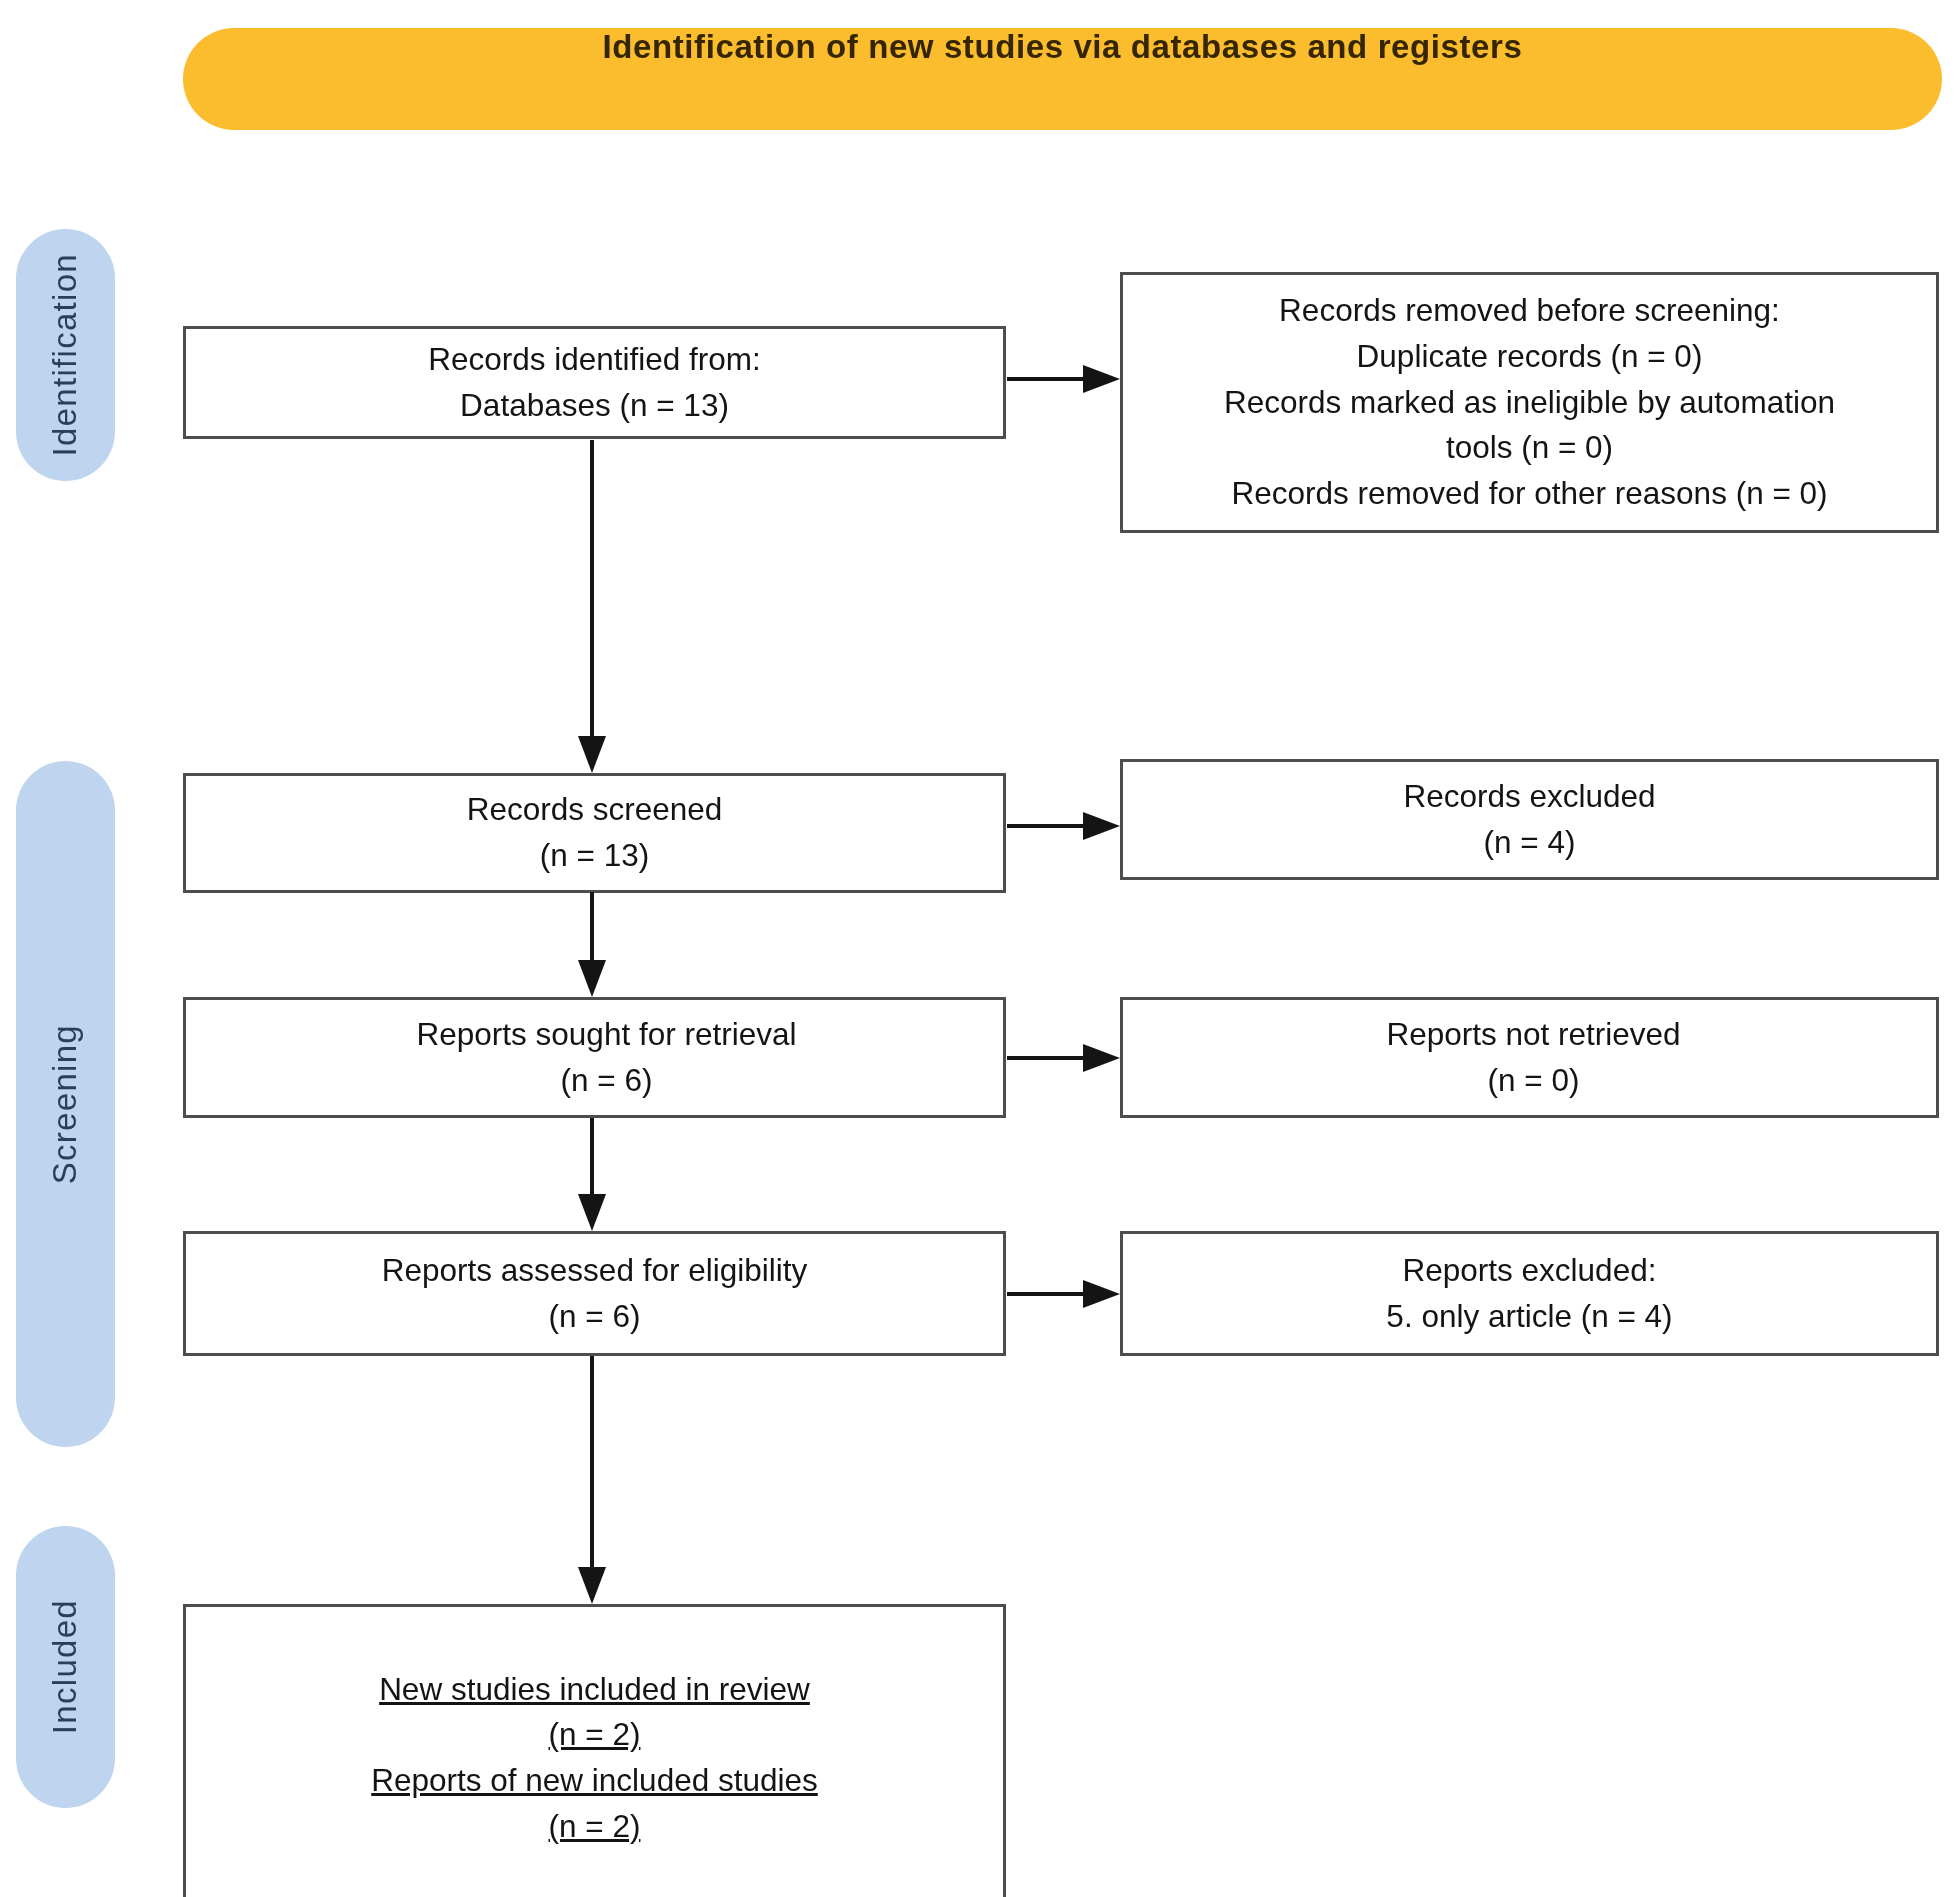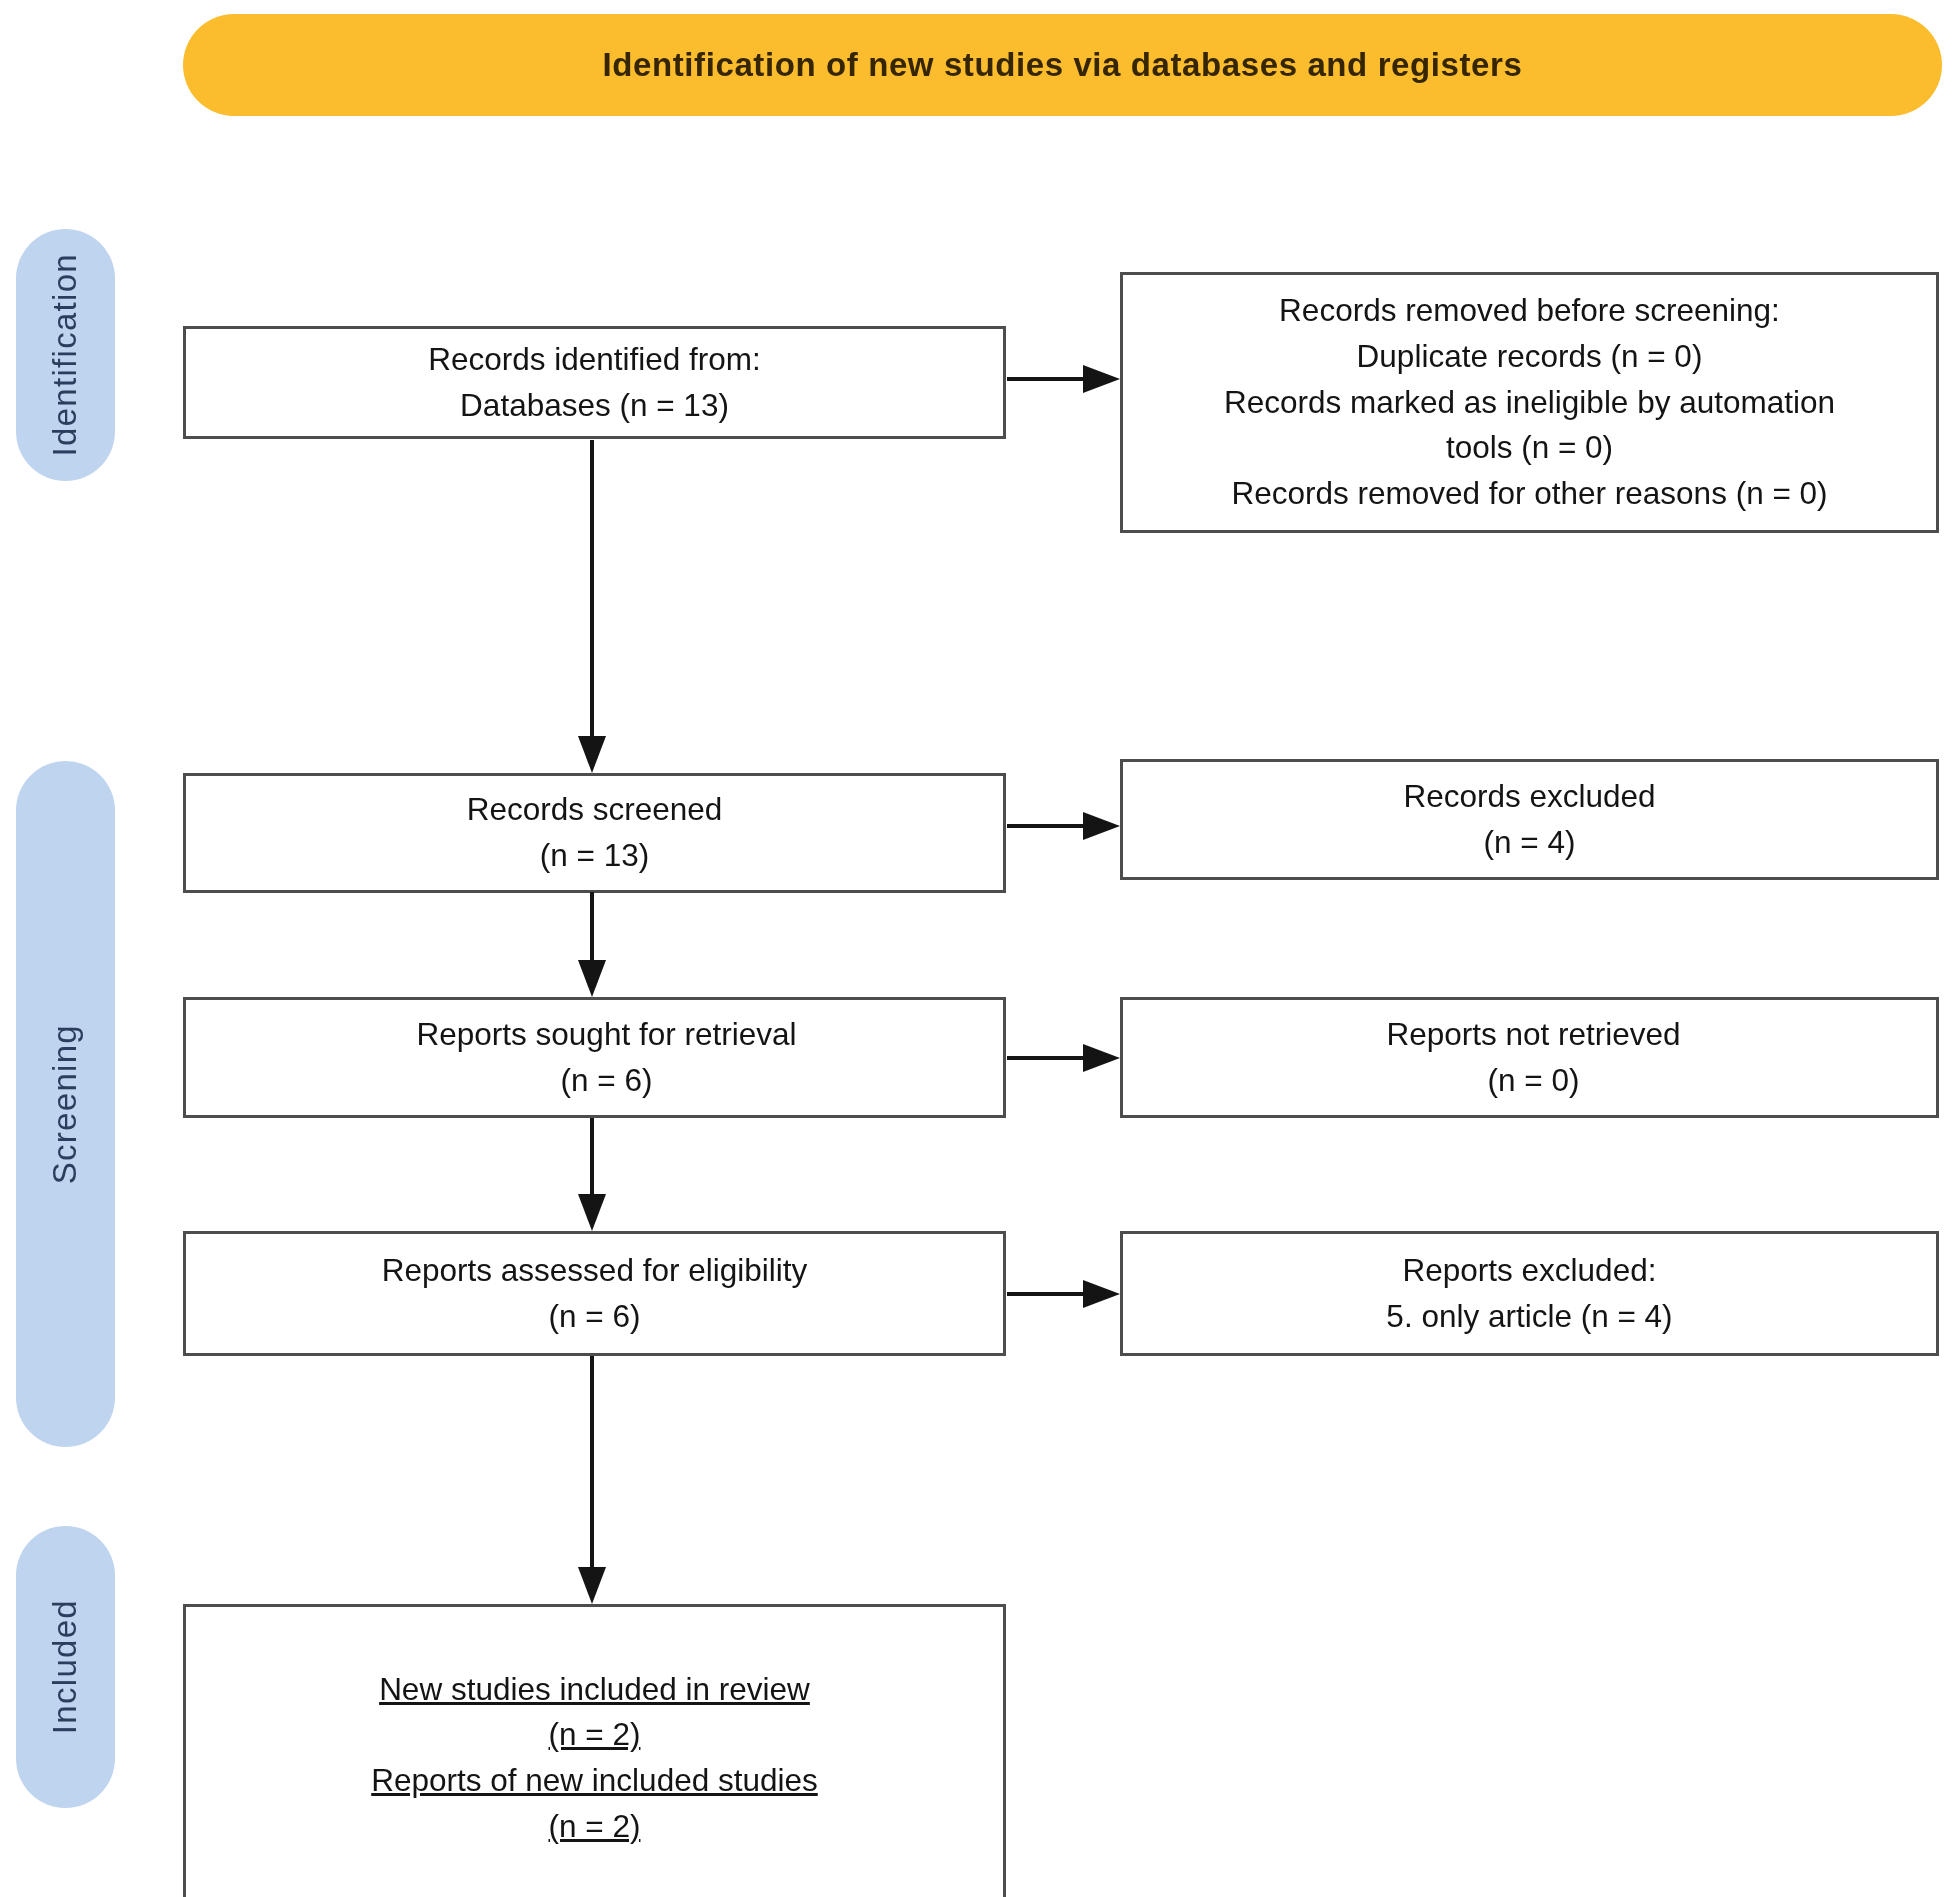--- a/index.html
+++ b/index.html
@@ -5,24 +5,24 @@
   html,body{margin:0;padding:0;background:#ffffff;}
   body{
     font-family:"Liberation Sans","DejaVu Sans",sans-serif;
     width:1955px;height:1897px;position:relative;overflow:hidden;
     color:var(--box-text,#141414);
   }
   .canvas{position:absolute;inset:0;}
 
   
   .banner{
-    position:absolute;left:183px;top:14px;width:1759px;height:102px;
+    position:absolute;left:183px;top:28px;width:1759px;height:102px;
     background:var(--banner-bg,#FBBC2D);
     border-radius:52px;
-    display:flex;align-items:center;justify-content:center;
+    display:flex;align-items:flex-start;justify-content:center;
   }
   .banner span{
     font-size:33px;font-weight:bold;color:var(--banner-text,#352600);
     letter-spacing:0.6px;
   }
 
   
   .pill{
     position:absolute;left:15.8px;width:99px;
     background:var(--pill-bg,#BFD4EE);

